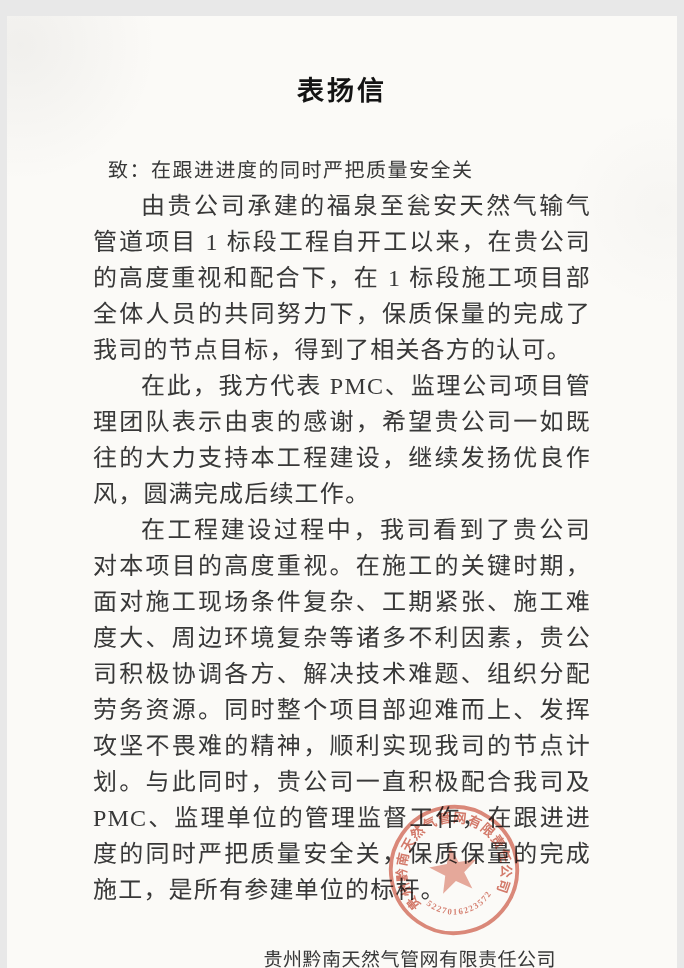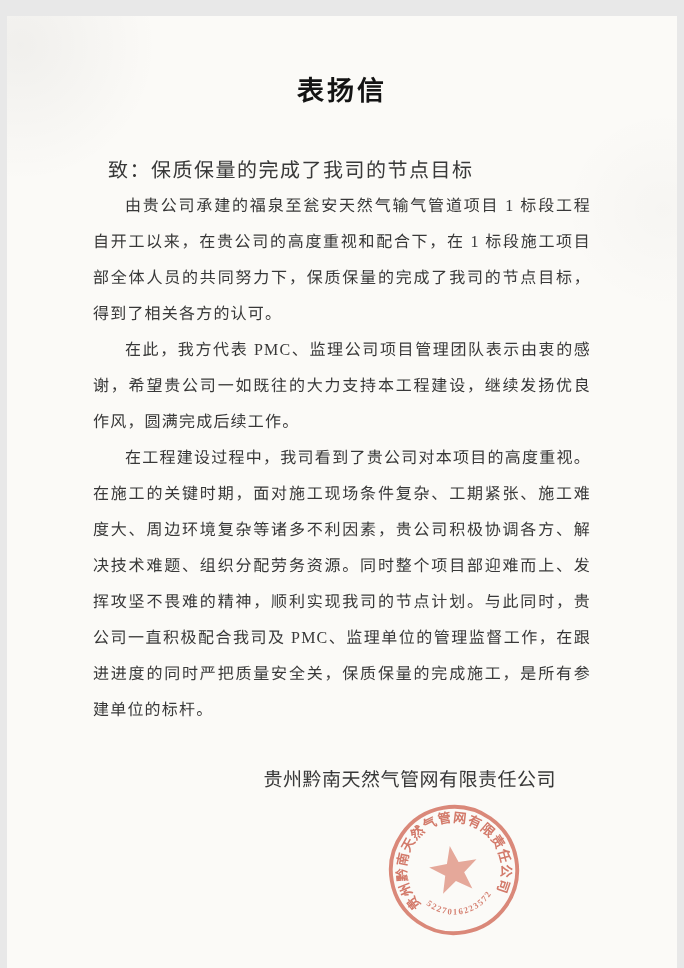--- a/index.html
+++ b/index.html
@@ -31,21 +31,21 @@
   .recipient {
     margin-top: 44px;
     padding-left: 15px;
     font-size: 20px;
     line-height: 36px;
     letter-spacing: 1.5px;
     white-space: nowrap;
   }
   .body-text p {
     margin: 0;
-    font-size: 16px;
+    font-size: 24px;
     line-height: 36px;
     letter-spacing: 1.2px;
     text-align: justify;
     text-indent: 2em;
   }
   .signature {
     margin-top: 34px;
     font-size: 19px;
     line-height: 36px;
     letter-spacing: 0.5px;
@@ -81,21 +81,21 @@
   }
 </style>
 </head>
 <body>
 
 <div class="page">
   <div class="content">
 
     <h1 class="title">表扬信</h1>
 
-    <div class="recipient">致：保质保量的完成了我司的节点目标</div>
+    <div class="recipient">致：在跟进进度的同时严把质量安全关</div>
 
     <div class="body-text">
       <p>由贵公司承建的福泉至瓮安天然气输气管道项目 1 标段工程自开工以来，在贵公司的高度重视和配合下，在 1 标段施工项目部全体人员的共同努力下，保质保量的完成了我司的节点目标，得到了相关各方的认可。</p>
       <p>在此，我方代表 PMC、监理公司项目管理团队表示由衷的感谢，希望贵公司一如既往的大力支持本工程建设，继续发扬优良作风，圆满完成后续工作。</p>
       <p>在工程建设过程中，我司看到了贵公司对本项目的高度重视。在施工的关键时期，面对施工现场条件复杂、工期紧张、施工难度大、周边环境复杂等诸多不利因素，贵公司积极协调各方、解决技术难题、组织分配劳务资源。同时整个项目部迎难而上、发挥攻坚不畏难的精神，顺利实现我司的节点计划。与此同时，贵公司一直积极配合我司及 PMC、监理单位的管理监督工作，在跟进进度的同时严把质量安全关，保质保量的完成施工，是所有参建单位的标杆。</p>
     </div>
 
     <div class="signature">贵州黔南天然气管网有限责任公司</div>
 
   </div>

